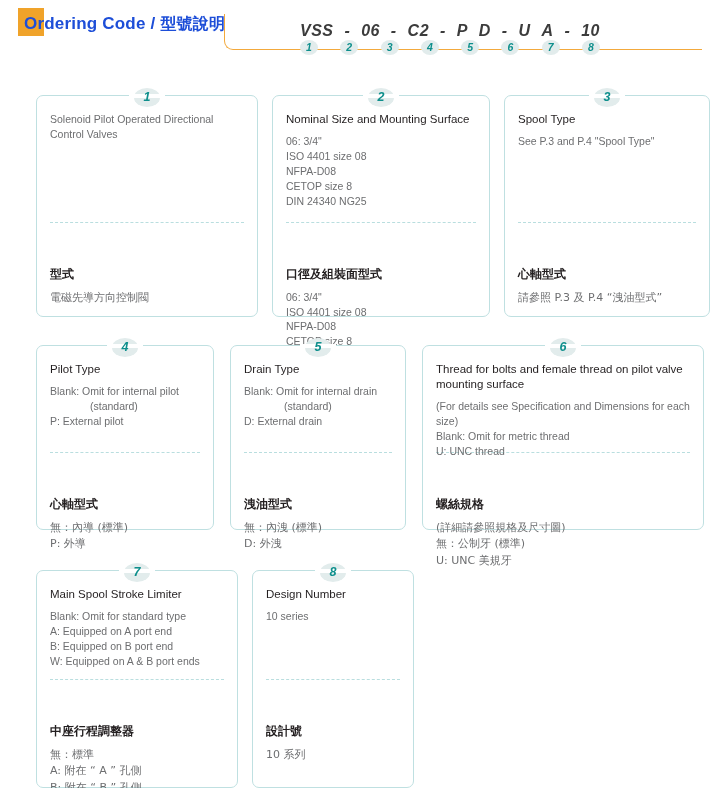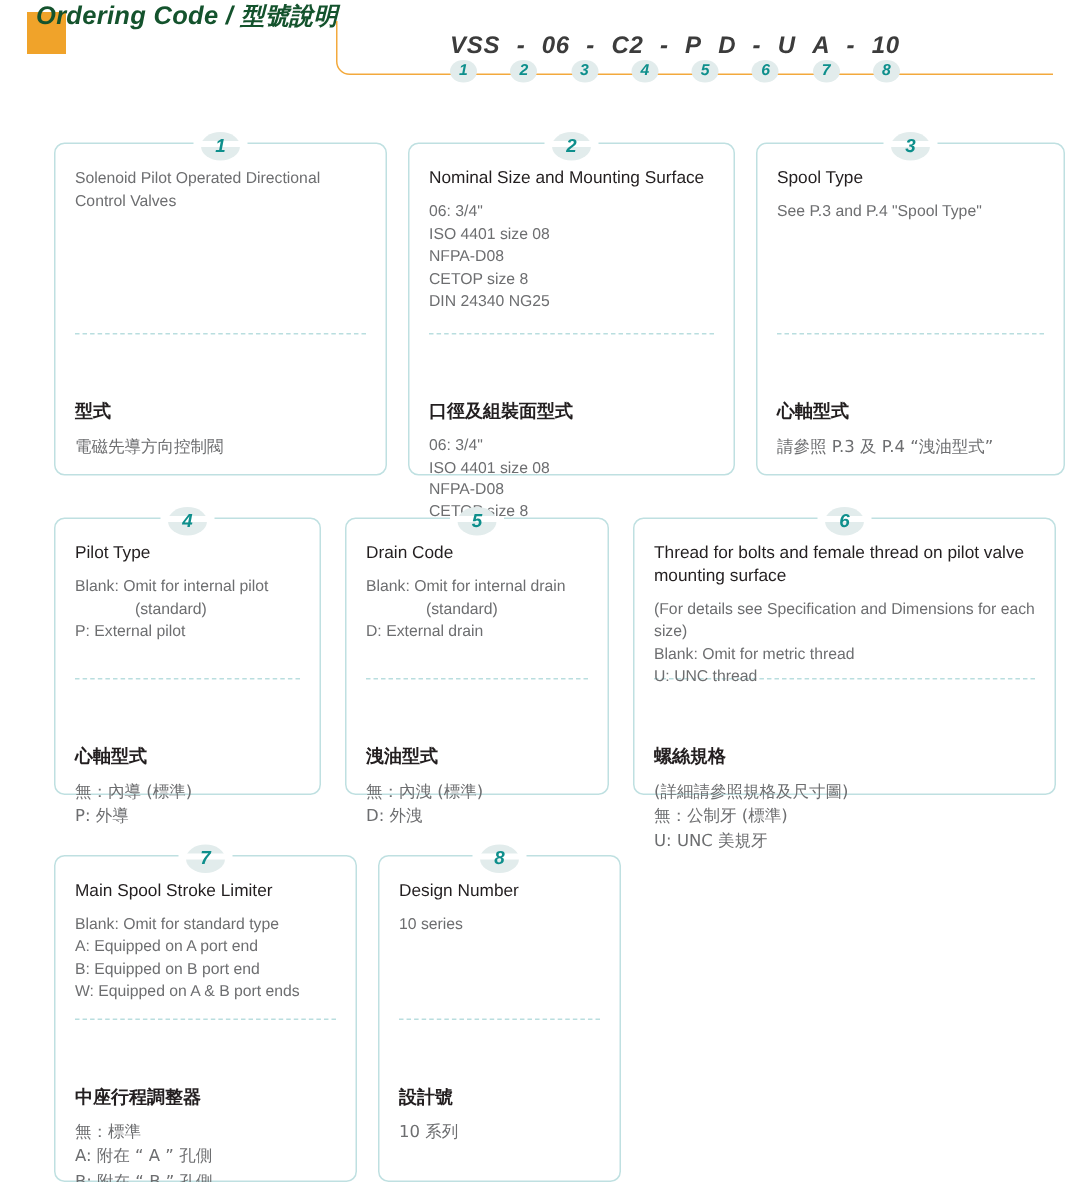--- a/index.html
+++ b/index.html
@@ -28,25 +28,24 @@
     position: absolute;
     left: 18px;
     top: 8px;
     width: 26px;
     height: 28px;
     background: #f0a32a;
   }
   .title {
     position: absolute;
     left: 24px;
-    top: 1px;
+    top: 14px;
     font-size: 17px;
     font-weight: bold;
-    font-style: italic;
-    color: #14532d;
+    color: #1d4ed8;
     letter-spacing: 0.2px;
     white-space: nowrap;
   }
   .title .cjk {
     font-family: "DejaVu Sans", "Liberation Sans", sans-serif;
     font-size: 16px;
   }
 
   
   .bracket {
@@ -289,21 +288,21 @@
     <div class="zh-block">
       <p class="sec-title cjk">心軸型式</p>
       <p class="sec-body cjk" style="white-space:pre-line;">無：內導 (標準)
 P: 外導</p>
     </div>
   </div>
 
   <div class="card" style="width:176px;height:185px;margin-right:16px;">
     <div class="card-badge">5</div>
     <div class="en-block" style="height:90px;">
-      <p class="sec-title">Drain Code</p>
+      <p class="sec-title">Drain Type</p>
       <p class="sec-body"><span>Blank: Omit for internal drain</span><span class="indent">(standard)</span><span>D: External drain</span></p>
     </div>
     <hr class="divider">
     <div class="zh-block">
       <p class="sec-title cjk">洩油型式</p>
       <p class="sec-body cjk" style="white-space:pre-line;">無：內洩 (標準)
 D: 外洩</p>
     </div>
   </div>
 

